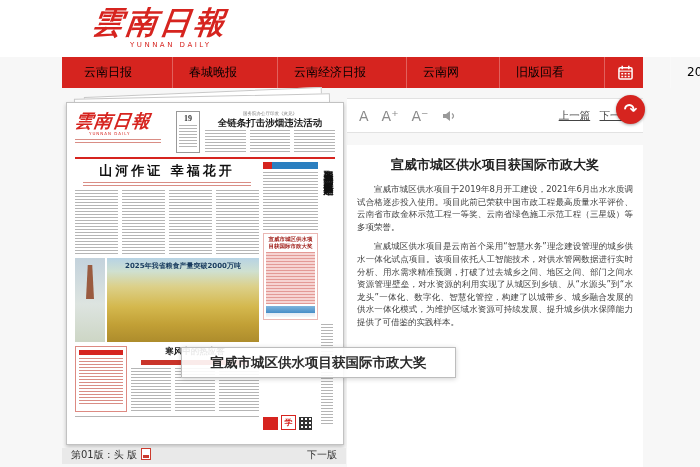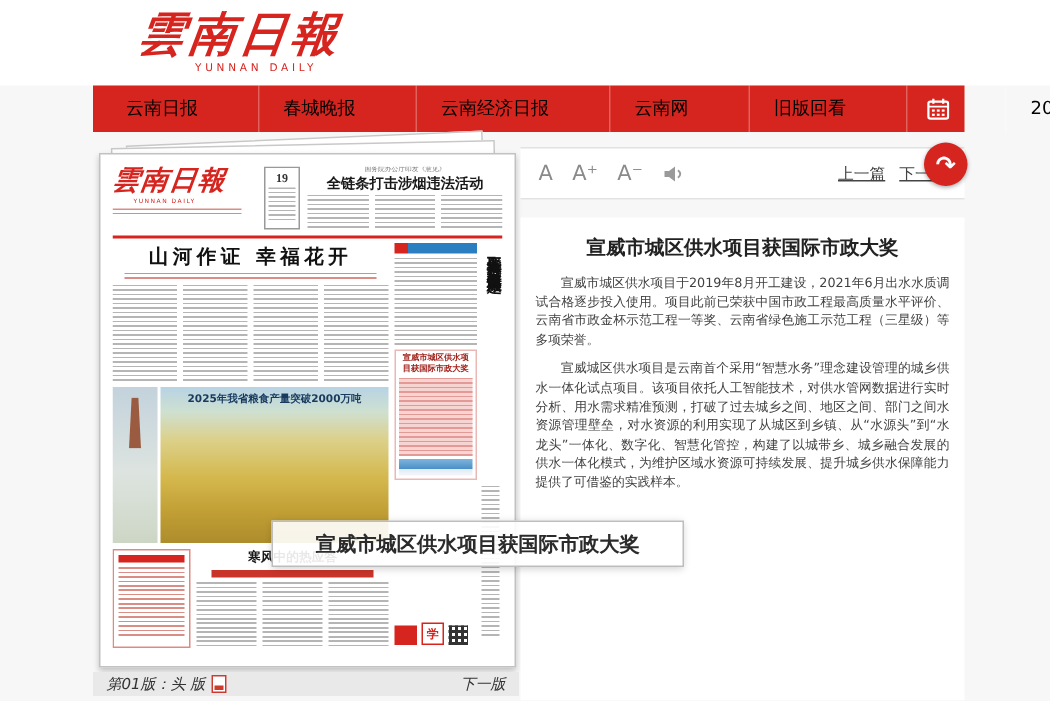--- a/index.html
+++ b/index.html
@@ -49,21 +49,21 @@
   .kicker{font-size:4.5px;color:#777;text-align:center;line-height:6px;white-space:nowrap;overflow:hidden;}
   .tophead{font-size:9.5px;font-weight:bold;color:#1a1a1a;text-align:center;white-space:nowrap;line-height:11px;}
   .mast-right .cols{height:22px;margin-top:2px;}
   .redrule{height:2px;background:#d6241f;margin:2px 0 3px;}
 
   .np-main{display:flex;gap:4px;height:268px;}
   .np-left{width:184px;}
   .mainhead{font-size:13px;font-weight:bold;color:#111;text-align:center;letter-spacing:3px;white-space:nowrap;}
   .subhead{height:4px;margin:2px 8px 4px;}
   .body4{height:64px;margin-bottom:4px;}
-  .photo-row{display:flex;gap:2px;height:104px;margin-bottom:4px;}
+  .photo-row{display:flex;gap:2px;height:84px;margin-bottom:4px;}
   .monument{width:30px;position:relative;background:linear-gradient(180deg,#c3d2dc 0%,#dde4e0 55%,#cdd6c5 100%);overflow:hidden;}
   .monument:after{content:"";position:absolute;left:11px;top:7px;width:8px;height:34px;background:#9a5b40;
                   clip-path:polygon(22% 0,78% 0,100% 100%,0 100%);}
   .terraces{flex:1;position:relative;background:linear-gradient(180deg,#b7d3e4 0%,#cfe0d0 16%,#dcd089 34%,#d4b84e 58%,#c19f35 80%,#ad8c2c 100%);}
   .photo-head{position:absolute;left:0;right:0;top:3px;text-align:center;font-size:7px;font-weight:bold;color:#173a5e;white-space:nowrap;}
   .bottom-row{display:flex;gap:4px;height:66px;}
   .notice{width:44px;border:1px solid #dd8a82;padding:3px;}
   .notice-title{height:5px;background:#d6241f;margin-bottom:3px;}
   .notice .tx-red{height:48px;}
   .bmid{flex:1;}
@@ -85,22 +85,22 @@
   .qr-logo{width:13px;height:13px;background:#fff;border:1px solid #d6241f;color:#d6241f;font-size:8px;font-weight:bold;
            display:flex;align-items:center;justify-content:center;}
   .qr-code{width:13px;height:13px;background:
      repeating-linear-gradient(90deg,#333 0 2px,transparent 2px 4px),
      repeating-linear-gradient(0deg,#333 0 2px,#fff 2px 4px);}
   .vstrip{width:14px;}
   .vhead{writing-mode:vertical-rl;font-size:10px;font-weight:bold;color:#111;height:158px;letter-spacing:1px;line-height:14px;}
   .vstrip .tx{height:100px;width:12px;margin-top:4px;}
 
   
-  .pager{left:62px;top:448px;width:284px;height:16px;background:#e9e9e9;display:flex;align-items:center;
-         font-size:10px;color:#333;padding:0 9px;font-style:italic;}
+  .pager{left:62px;top:448px;width:284px;height:16px;background:#e9e9e9;display:flex;align-items:flex-start;
+         font-size:10px;color:#333;padding:0 9px;}
   .pdf-icon{display:inline-block;width:8px;height:10px;background:#fff;border:1px solid #cc3b2e;position:relative;margin-left:4px;vertical-align:-1px;}
   .pdf-icon:after{content:"";position:absolute;left:1px;right:1px;bottom:1px;height:3px;background:#cc3b2e;}
   .pager-next{margin-left:auto;cursor:pointer;}
 
   
   .toolbar{left:347px;top:98px;width:296px;height:35px;background:#fff;border-top:1px solid #e2e2e2;
            border-bottom:1px solid #e2e2e2;display:flex;align-items:center;padding:0 12px;color:#8a8a8a;}
   .fbtn{font-size:14px;margin-right:13px;cursor:pointer;}
   .spk{margin-right:10px;cursor:pointer;display:flex;align-items:center;}
   .pn{margin-left:auto;font-size:10.5px;color:#444;}

